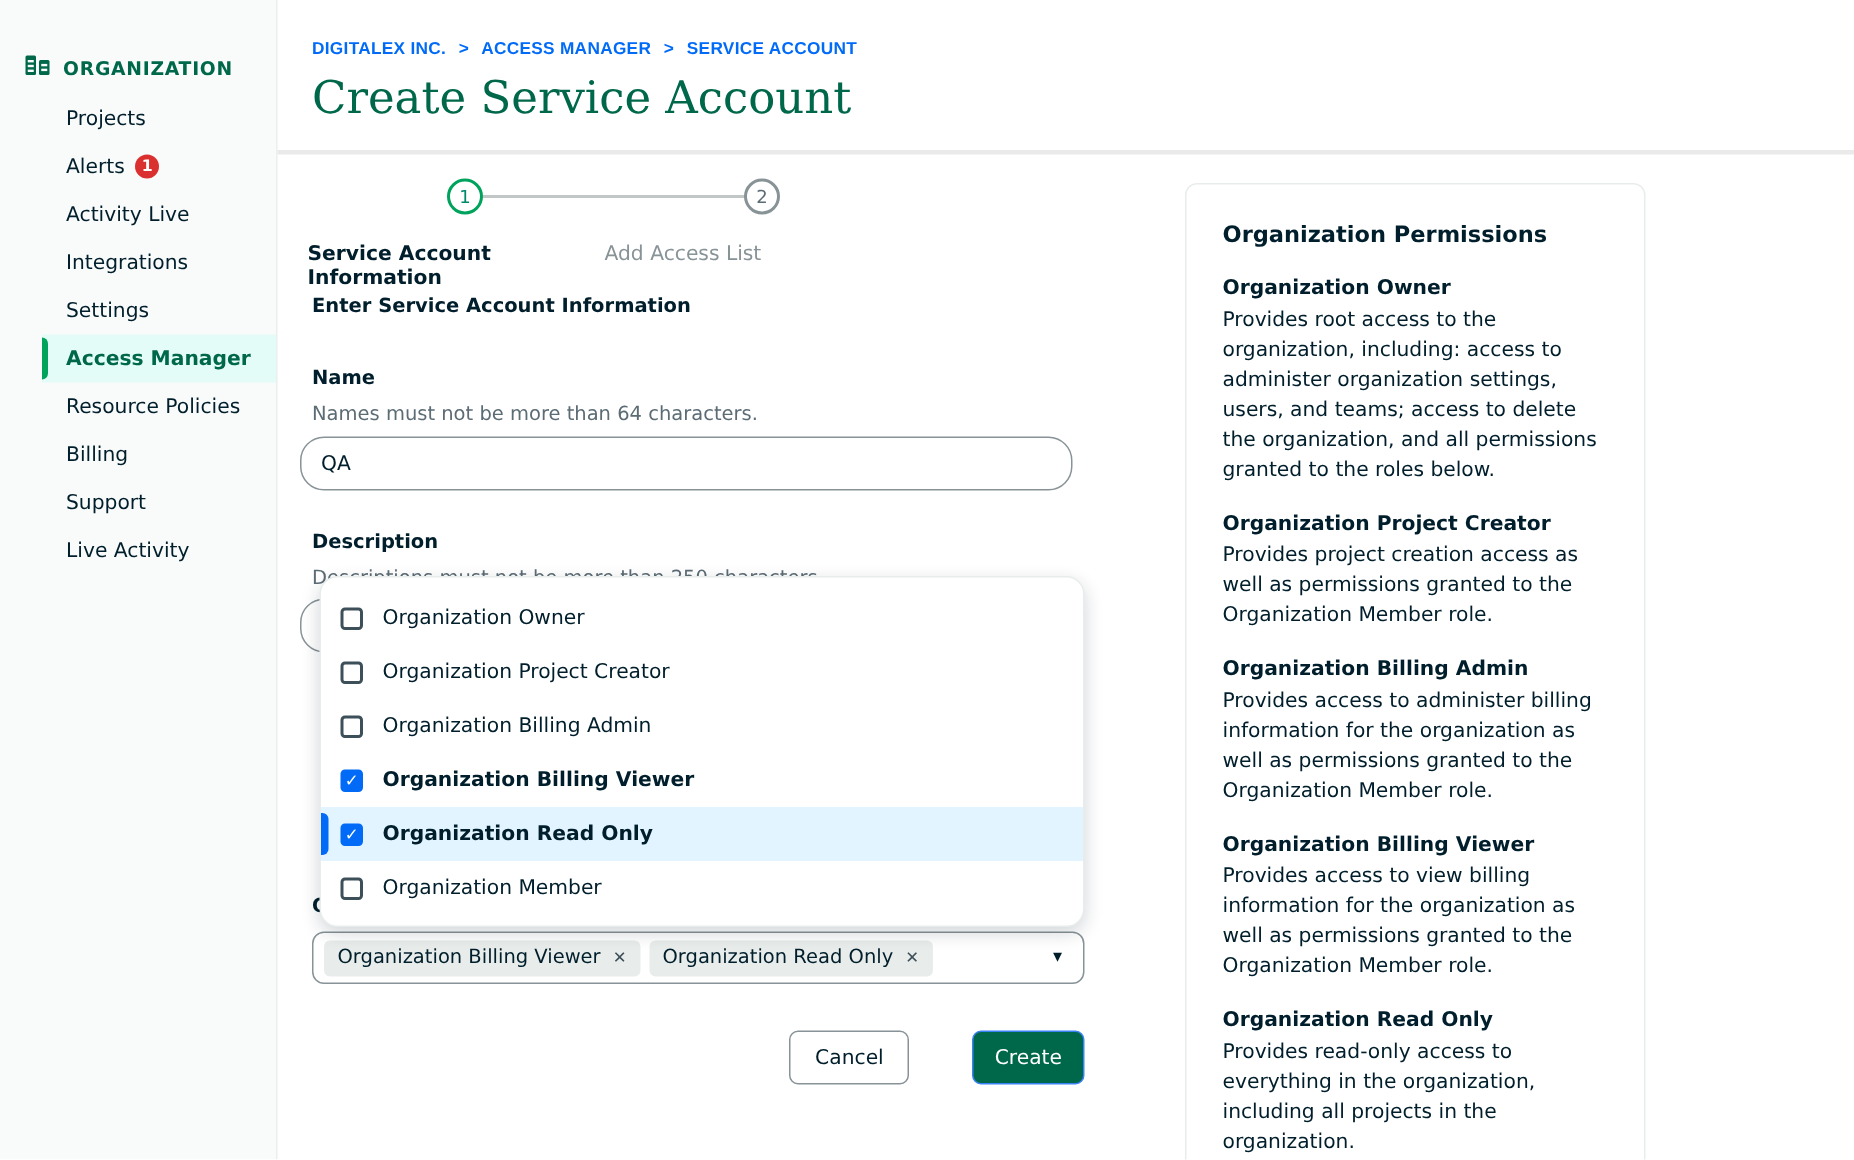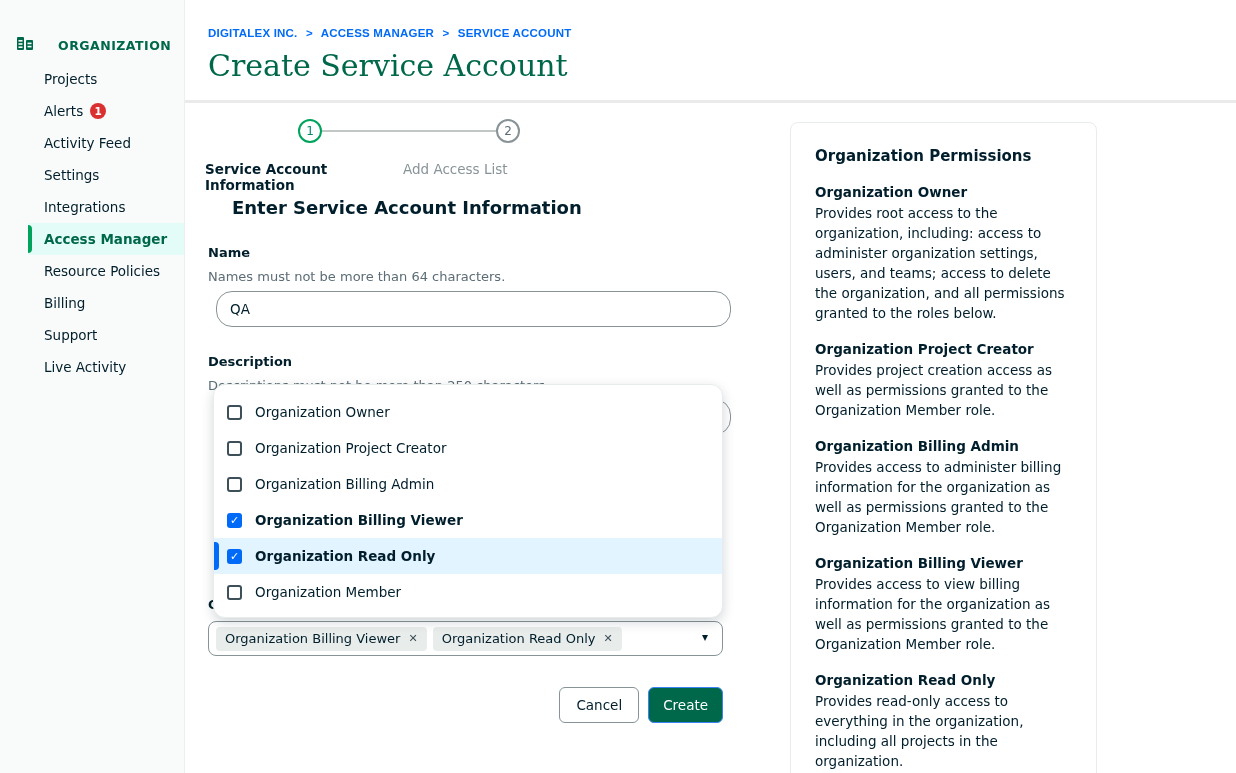--- a/index.html
+++ b/index.html
@@ -12,21 +12,21 @@
     color: #001E2B;
   }
 
   
   .sidebar {
     position: absolute; left: 0; top: 0; width: 185px; height: 773px;
     background: #F9FBFA; border-right: 1px solid #ECEFEE;
   }
   .org-header {
     position: absolute; left: 16px; top: 34px;
-    display: flex; align-items: center; gap: 24px;
+    display: flex; align-items: center; gap: 8px;
   }
   .org-header .org-label {
     font-size: 12.5px; font-weight: bold; color: #00684A; letter-spacing: .5px;
   }
   .nav { position: absolute; top: 63px; left: 0; right: 0; margin-left: 28px; }
   .nav-item {
     position: relative; height: 32px; display: flex; align-items: center;
     padding-left: 16px; font-size: 13.5px; color: #001E2B; cursor: pointer;
   }
   .nav-item.active { background: #E3FCF7; font-weight: bold; color: #00684A; }
@@ -65,25 +65,25 @@
     font-size: 12px; background: #fff; z-index: 2;
   }
   .step-circle.c1 { left: 298px; top: 119px; border: 2px solid #00A35C; color: #00896B; }
   .step-circle.c2 { left: 496px; top: 119px; border: 2px solid #889397; color: #5C6C75; }
   .step-line { position: absolute; left: 322px; top: 130px; width: 175px; height: 2px; background: #C1C7C6; z-index: 1; }
   .step-label { position: absolute; top: 161px; width: 210px; text-align: left; font-size: 13.5px; }
   .step-label.s1 { left: 205px; font-weight: bold; color: #001E2B; }
   .step-label.s2 { left: 403px; color: #889397; }
 
   
-  .form-heading { position: absolute; left: 208px; top: 197px; font-size: 18px; font-weight: bold; margin-left: 24px; }
+  .form-heading { position: absolute; left: 208px; top: 197px; font-size: 13px; font-weight: bold; }
   .field-label { position: absolute; left: 208px; font-size: 13px; font-weight: bold; }
   .field-helper { position: absolute; left: 208px; font-size: 13px; color: #5C6C75; }
   .text-input {
-    position: absolute; left: 216px; width: 515px; height: 36px;
+    position: absolute; left: 200px; width: 515px; height: 36px;
     border: 1px solid #889397; border-radius: 16px; background: #fff;
     padding: 0 13px; font-size: 13.5px; color: #001E2B;
     font-family: inherit; outline: none;
   }
 
   
   .dropdown-panel {
     position: absolute; left: 213px; top: 384px; width: 510px; height: 234px;
     background: #fff; border: 1px solid #E8EDEB; border-radius: 12px;
     box-shadow: 0 4px 12px rgba(0,30,43,.18); z-index: 10;
@@ -119,21 +119,21 @@
     font-size: 13px; color: #001E2B; white-space: nowrap;
   }
   .chip .x { font-size: 11px; color: #3D4F58; cursor: pointer; }
   .select-caret { position: absolute; right: 14px; top: 8px; font-size: 12px; color: #001E2B; }
 
   
   .btn-row {
     position: absolute; left: 208px; top: 687px; width: 515px;
     display: flex; justify-content: flex-end; gap: 9px;
   }
-  .btn { height: 36px; border-radius: 6px; font-size: 13.5px; font-family: inherit; cursor: pointer; }
+  .btn { height: 36px; border-radius: 6px; font-size: 13.5px; font-family: inherit; cursor: pointer; margin-left: 33px; }
   .btn.cancel { background: #fff; border: 1px solid #889397; color: #001E2B; padding: 0 16px; }
   .btn.create { background: #00684A; border: 1px solid #3b82f6; color: #fff; padding: 0 14px; }
 
   
   .info-panel {
     position: absolute; left: 790px; top: 122px; width: 307px; height: 690px;
     background: #fff; border: 1px solid #E8EDEB; border-radius: 8px;
     padding: 24px;
   }
   .info-panel .panel-title { font-size: 15px; font-weight: bold; margin-bottom: 19px; }
@@ -163,27 +163,27 @@
   </div>
   <div class="nav">
     <div class="nav-item">
         <span>Projects</span>
       </div>
     <div class="nav-item">
         <span>Alerts</span>
         <span class="badge">1</span>
       </div>
     <div class="nav-item">
-        <span>Activity Feed</span>
+        <span>Activity Live</span>
+      </div>
+    <div class="nav-item">
+        <span>Integrations</span>
       </div>
     <div class="nav-item">
         <span>Settings</span>
-      </div>
-    <div class="nav-item">
-        <span>Integrations</span>
       </div>
     <div class="nav-item active">
         <span>Access Manager</span>
       </div>
     <div class="nav-item">
         <span>Resource Policies</span>
       </div>
     <div class="nav-item">
         <span>Billing</span>
       </div>

